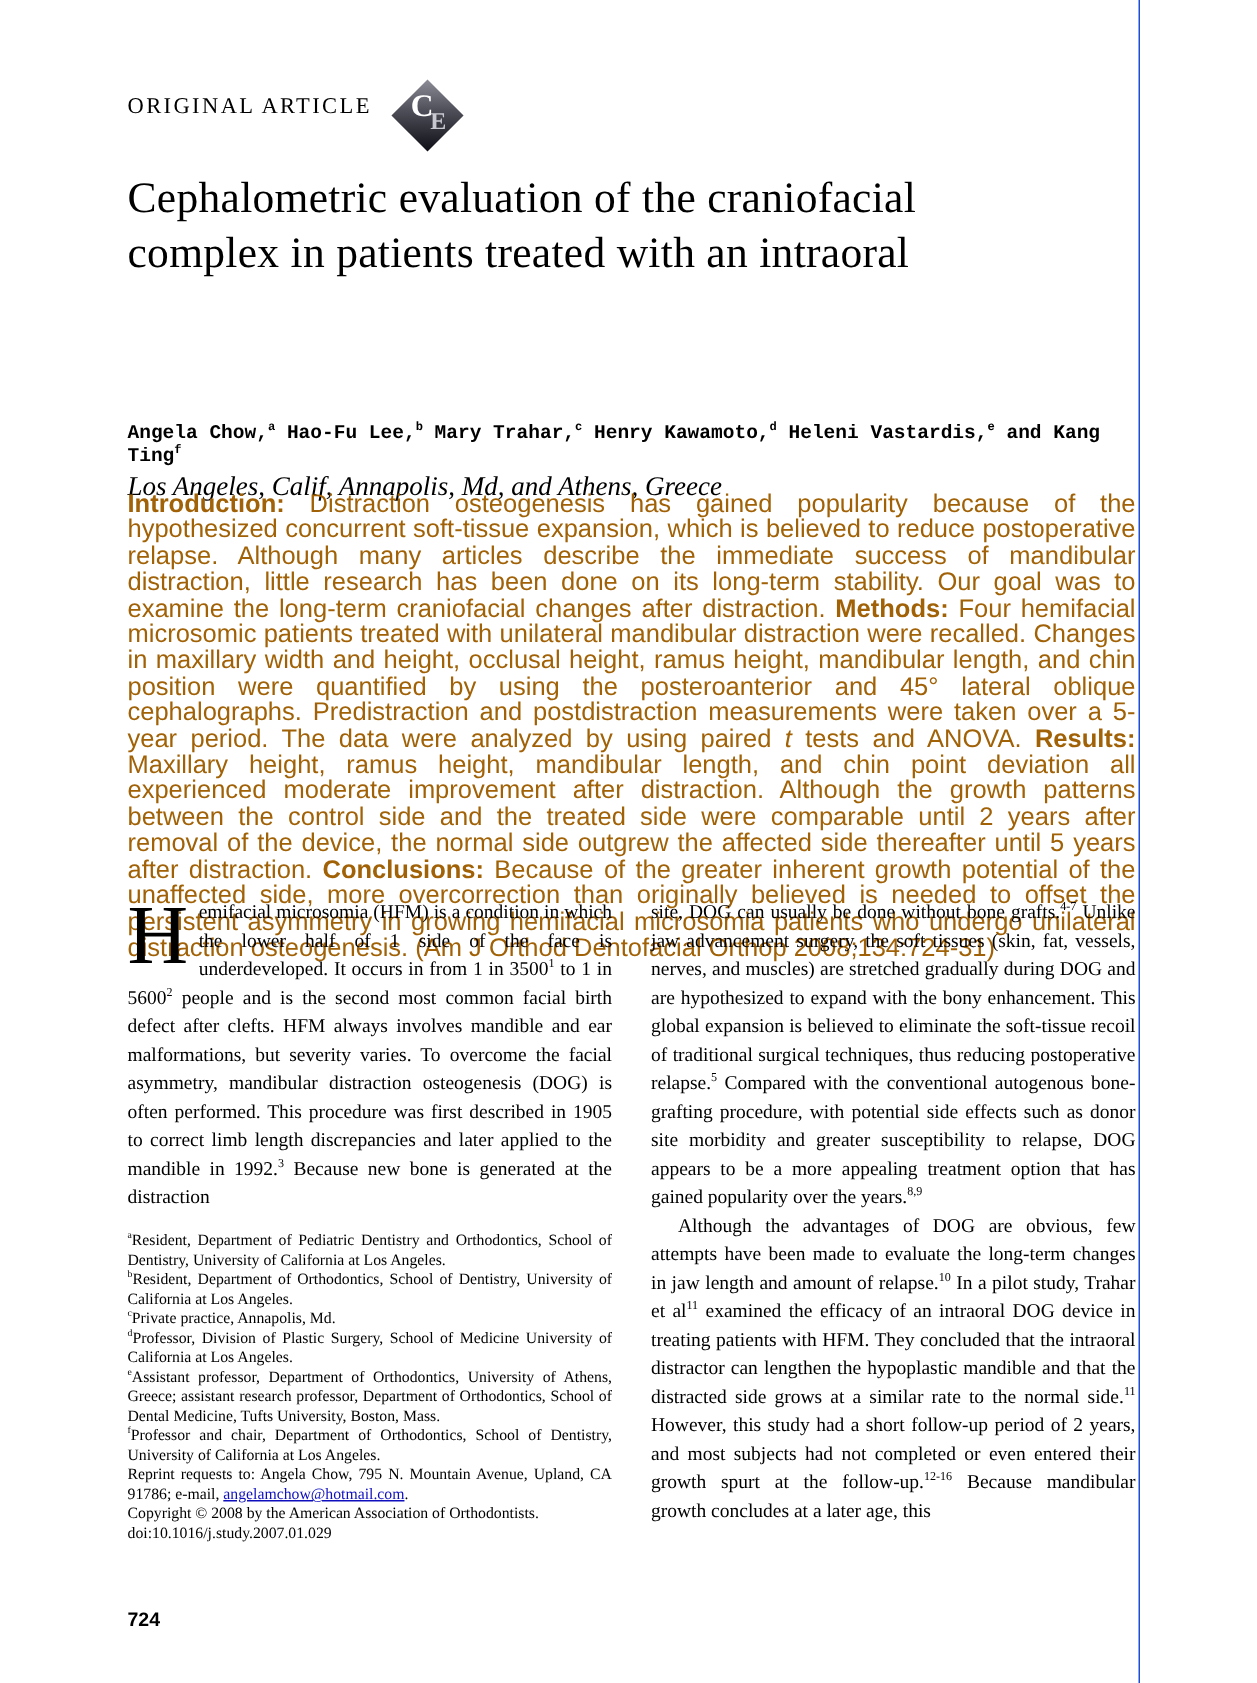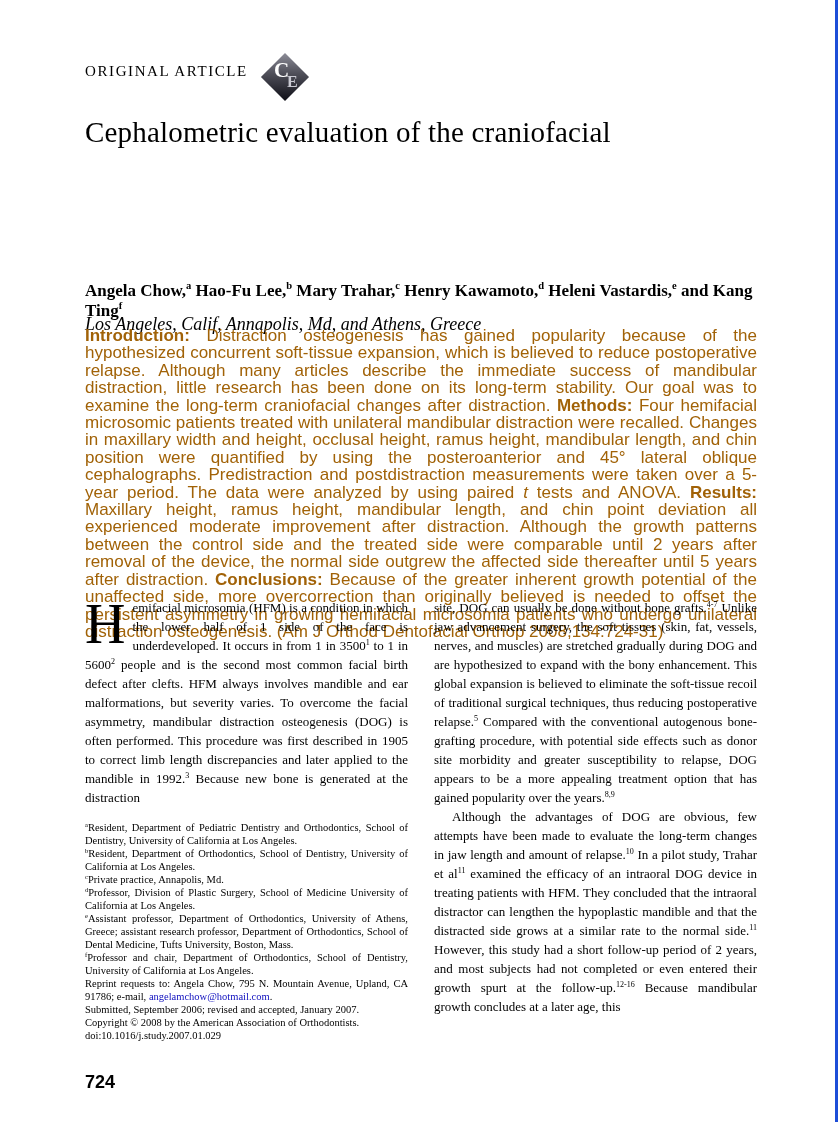--- a/index.html
+++ b/index.html
@@ -1,87 +1,87 @@
 <!DOCTYPE html>
 <html lang="en" style="--text: #000000; --link: #0f0fbe; --logo-dark: #0e0e16; --logo-light: #8d8d98;"><head>
 <meta charset="utf-8">
 <style>
   * { margin:0; padding:0; box-sizing:border-box; }
   html, body { background:#ffffff; }
   .page {
-    position:relative; width:838px; height:1122px; background:#fff;
+    position:relative; width:760px; height:1122px; background:#fff;
     color:var(--text,#000); font-family:"Liberation Serif", serif; overflow:hidden;
-    border-right:3px solid #1d4ed8;
+    border-right:1px solid #1d4ed8;
   }
   .header-row { position:absolute; top:50px; left:85px; display:flex; align-items:flex-start; }
   .section-label { margin-top:13px; font-size:15px; letter-spacing:1.6px; }
   .ce-wrap { position:relative; width:54px; height:54px; margin-left:10px; }
   .ce-diamond {
     position:absolute; left:10px; top:10px; width:34px; height:34px; transform:rotate(45deg);
     background:linear-gradient(135deg, var(--logo-light,#8d8d98) 0%, #50505a 42%, var(--logo-dark,#0e0e16) 100%);
   }
   .ce-c { position:absolute; left:16px; top:8px; font-size:21px; font-weight:bold; color:#ffffff; z-index:1; }
   .ce-e { position:absolute; left:29px; top:23px; font-size:16px; font-weight:bold; color:#c9c9d2; z-index:1; }
   .title { position:absolute; top:114px; left:85px; width:672px; font-size:29px; line-height:37px; font-weight:400; letter-spacing:0.2px; }
-  .authors { position:absolute; top:281px; left:85px; width:672px; font-family:Liberation Serif, serif; font-weight:bold; font-size:17px; }
+  .authors { position:absolute; top:281px; left:85px; width:672px; font-family:Liberation Mono, monospace; font-weight:bold; font-size:13px; }
   .locations { position:absolute; top:314px; left:85px; width:672px; font-style:italic; font-size:18px; }
   .abstract {
     position:absolute; top:327px; left:85px; width:672px;
     font-family:"Liberation Sans", sans-serif; font-size:17px; line-height:17.4px;
     text-align:justify; color:#a16207;
   }
   .columns { position:absolute; top:598px; left:85px; width:672px; display:flex; gap:26px; }
   .col { width:323px; }
   .para { font-size:13px; line-height:19px; text-align:justify; }
   .para.indent { text-indent:18px; }
   .dropcap { float:left; font-size:56px; line-height:46px; padding:3px 7px 0 0; }
   .footnotes { margin-top:14px; }
   .footnote { font-size:10.5px; line-height:13px; text-align:justify; }
   .r-b { font-weight:bold; }
   .r-i { font-style:italic; }
   sup.r-sup { font-size:0.62em; line-height:0; }
-  .r-link { color:var(--link,#0f0fbe); cursor:pointer; }
-  .page-number { position:absolute; top:1072px; left:85px; font-family:"Liberation Sans", sans-serif; font-weight:bold; font-size:18px; }
+  .r-link { color:var(--link,#0f0fbe); text-decoration:underline; cursor:pointer; }
+  .page-number { position:absolute; top:1072px; left:85px; font-family:"Liberation Sans", sans-serif; font-weight:bold; font-size:13px; }
 </style>
 </head>
 <body>
 
 <div class="page">
 
   <div class="header-row">
     <span class="section-label">ORIGINAL ARTICLE</span>
     <span class="ce-wrap">
       <span class="ce-diamond"></span>
       <span class="ce-c">C</span>
       <span class="ce-e">E</span>
     </span>
   </div>
 
   <h1 class="title">
       <div>Cephalometric evaluation of the craniofacial</div>
+      <div>complex in patients treated with an intraoral</div>
     </h1>
 
   <div class="authors"><span>Angela Chow,</span><sup class="r-sup">a</sup><span> Hao-Fu Lee,</span><sup class="r-sup">b</sup><span> Mary Trahar,</span><sup class="r-sup">c</sup><span> Henry Kawamoto,</span><sup class="r-sup">d</sup><span> Heleni Vastardis,</span><sup class="r-sup">e</sup><span> and Kang Ting</span><sup class="r-sup">f</sup></div>
 
   <div class="locations">Los Angeles, Calif, Annapolis, Md, and Athens, Greece</div>
 
   <div class="abstract"><span class="r-b">Introduction: </span><span>Distraction osteogenesis has gained popularity because of the hypothesized concurrent soft-tissue expansion, which is believed to reduce postoperative relapse. Although many articles describe the immediate success of mandibular distraction, little research has been done on its long-term stability. Our goal was to examine the long-term craniofacial changes after distraction. </span><span class="r-b">Methods: </span><span>Four hemifacial microsomic patients treated with unilateral mandibular distraction were recalled. Changes in maxillary width and height, occlusal height, ramus height, mandibular length, and chin position were quantified by using the posteroanterior and 45° lateral oblique cephalographs. Predistraction and postdistraction measurements were taken over a 5-year period. The data were analyzed by using paired </span><span class="r-i">t</span><span> tests and ANOVA. </span><span class="r-b">Results: </span><span>Maxillary height, ramus height, mandibular length, and chin point deviation all experienced moderate improvement after distraction. Although the growth patterns between the control side and the treated side were comparable until 2 years after removal of the device, the normal side outgrew the affected side thereafter until 5 years after distraction. </span><span class="r-b">Conclusions: </span><span>Because of the greater inherent growth potential of the unaffected side, more overcorrection than originally believed is needed to offset the persistent asymmetry in growing hemifacial microsomia patients who undergo unilateral distraction osteogenesis. </span><span>(Am J Orthod Dentofacial Orthop 2008;134:724-31)</span></div>
 
   <div class="columns">
     <div class="col">
       <p class="para"><span class="dropcap">H</span><span><span>emifacial microsomia (HFM) is a condition in which the lower half of 1 side of the face is underdeveloped. It occurs in from 1 in 3500</span><sup class="r-sup">1</sup><span> to 1 in 5600</span><sup class="r-sup">2</sup><span> people and is the second most common facial birth defect after clefts. HFM always involves mandible and ear malformations, but severity varies. To overcome the facial asymmetry, mandibular distraction osteogenesis (DOG) is often performed. This procedure was first described in 1905 to correct limb length discrepancies and later applied to the mandible in 1992.</span><sup class="r-sup">3</sup><span> Because new bone is generated at the distraction</span></span></p>
       <div class="footnotes">
           <div class="footnote"><sup class="r-sup">a</sup><span>Resident, Department of Pediatric Dentistry and Orthodontics, School of Dentistry, University of California at Los Angeles.</span></div>
           <div class="footnote"><sup class="r-sup">b</sup><span>Resident, Department of Orthodontics, School of Dentistry, University of California at Los Angeles.</span></div>
           <div class="footnote"><sup class="r-sup">c</sup><span>Private practice, Annapolis, Md.</span></div>
           <div class="footnote"><sup class="r-sup">d</sup><span>Professor, Division of Plastic Surgery, School of Medicine University of California at Los Angeles.</span></div>
           <div class="footnote"><sup class="r-sup">e</sup><span>Assistant professor, Department of Orthodontics, University of Athens, Greece; assistant research professor, Department of Orthodontics, School of Dental Medicine, Tufts University, Boston, Mass.</span></div>
           <div class="footnote"><sup class="r-sup">f</sup><span>Professor and chair, Department of Orthodontics, School of Dentistry, University of California at Los Angeles.</span></div>
           <div class="footnote"><span>Reprint requests to: Angela Chow, 795 N. Mountain Avenue, Upland, CA 91786; e-mail, </span><span class="r-link">angelamchow@hotmail.com</span><span>.</span></div>
-          <div class="footnote"><span>Submitted, September 2006; revised and accepted, January 2007.</span></div>
           <div class="footnote"><span>Copyright © 2008 by the American Association of Orthodontists.</span></div>
           <div class="footnote"><span>doi:10.1016/j.study.2007.01.029</span></div>
         </div>
     </div>
     <div class="col">
       <p class="para"><span>site, DOG can usually be done without bone grafts.</span><sup class="r-sup">4-7</sup><span> Unlike jaw advancement surgery, the soft tissues (skin, fat, vessels, nerves, and muscles) are stretched gradually during DOG and are hypothesized to expand with the bony enhancement. This global expansion is believed to eliminate the soft-tissue recoil of traditional surgical techniques, thus reducing postoperative relapse.</span><sup class="r-sup">5</sup><span> Compared with the conventional autogenous bone-grafting procedure, with potential side effects such as donor site morbidity and greater susceptibility to relapse, DOG appears to be a more appealing treatment option that has gained popularity over the years.</span><sup class="r-sup">8,9</sup></p>
       <p class="para indent"><span>Although the advantages of DOG are obvious, few attempts have been made to evaluate the long-term changes in jaw length and amount of relapse.</span><sup class="r-sup">10</sup><span> In a pilot study, Trahar et al</span><sup class="r-sup">11</sup><span> examined the efficacy of an intraoral DOG device in treating patients with HFM. They concluded that the intraoral distractor can lengthen the hypoplastic mandible and that the distracted side grows at a similar rate to the normal side.</span><sup class="r-sup">11</sup><span> However, this study had a short follow-up period of 2 years, and most subjects had not completed or even entered their growth spurt at the follow-up.</span><sup class="r-sup">12-16</sup><span> Because mandibular growth concludes at a later age, this</span></p>
     </div>
   </div>
 

